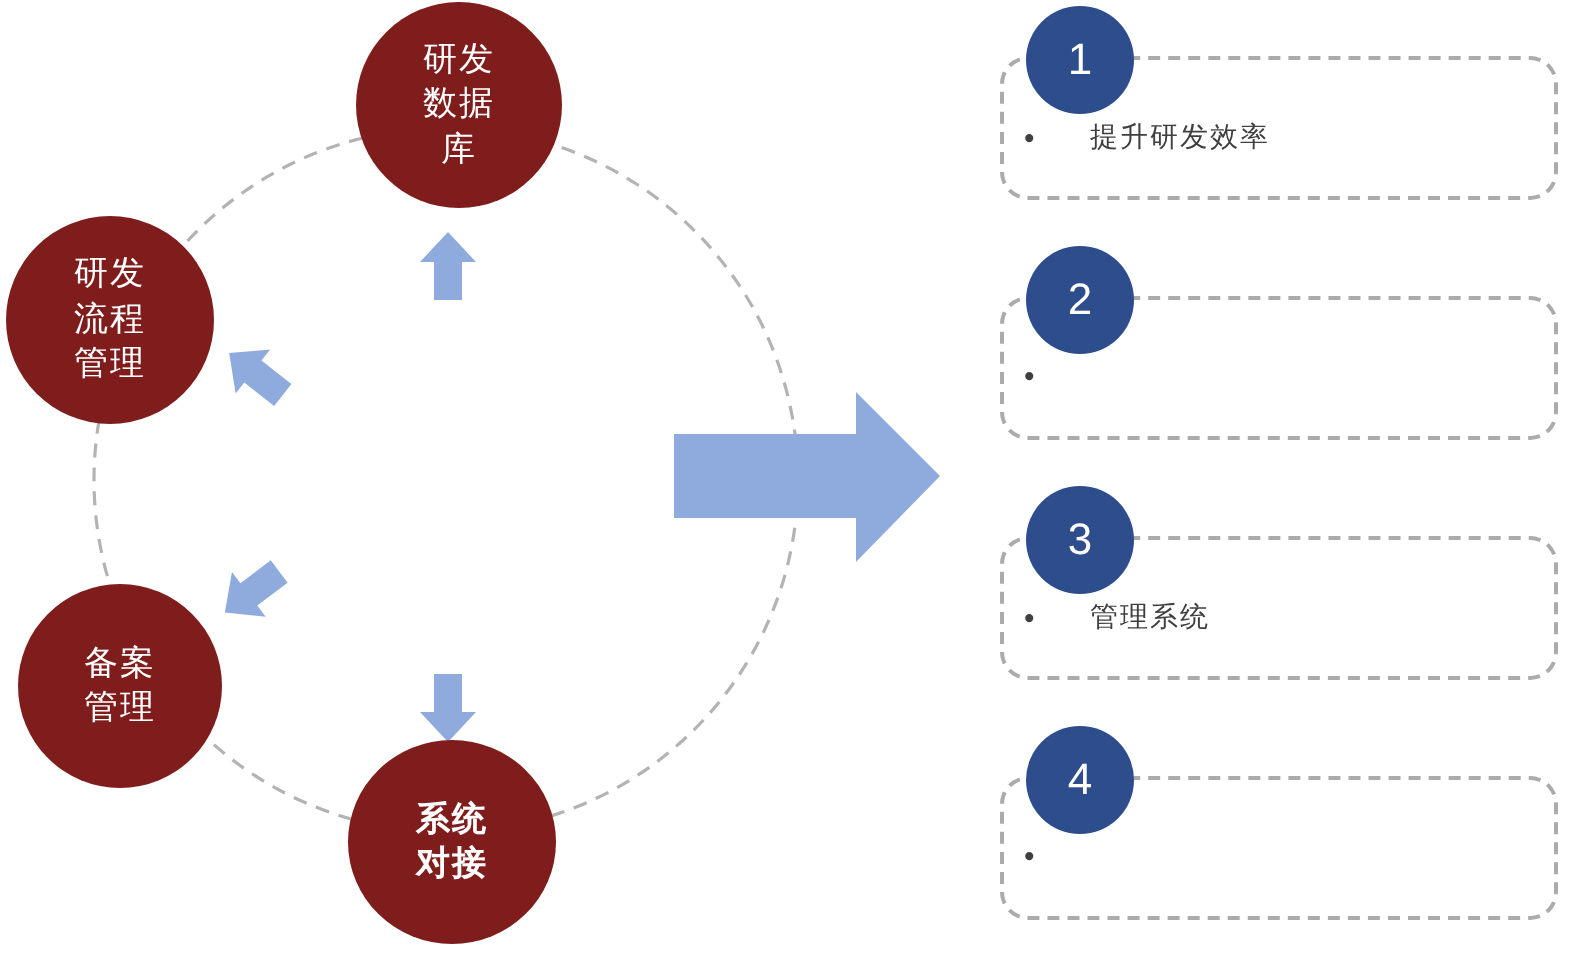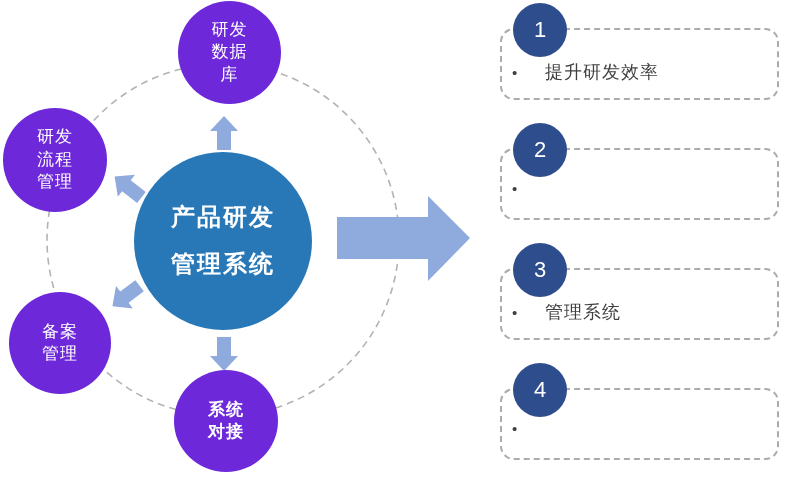--- a/index.html
+++ b/index.html
@@ -16,21 +16,21 @@
   }
   .shape-layer {
     position: absolute;
     left: 0; top: 0;
     width: 786px; height: 479px;
   }
   
   .node {
     position: absolute;
     border-radius: 50%;
-    background: #6d28d9;
+    background: #7f1d1d;
     color: #ffffff;
     display: flex;
     flex-direction: column;
     align-items: center;
     justify-content: center;
     text-align: center;
     font-size: 17px;
     line-height: 1.32;
     font-weight: 500;
     letter-spacing: 1px;
@@ -95,21 +95,21 @@
     align-items: center;
     z-index: 3;
     color: #3F3F3F;
   }
   .bullet {
     width: 33px;
     font-size: 15px;
     color: #404040;
   }
   .benefit-text {
-    font-size: 18px;
+    font-size: 14px;
     letter-spacing: 1px;
   }
 </style>
 </head>
 <body>
 
 <div class="stage">
 
   <svg class="shape-layer" viewBox="0 0 786 479" aria-hidden="true">
     <circle cx="223" cy="240" r="176" fill="none" stroke="#B3B3B3" stroke-width="1.6" stroke-dasharray="7 5"></circle>
@@ -139,24 +139,20 @@
   <div class="node node-bleft">
     <span>备案</span>
     <span>管理</span>
   </div>
 
   <div class="node node-bottom">
     <span>系统</span>
     <span>对接</span>
   </div>
 
-  <div class="node-center">
-    <span>产品研发</span>
-    <span>管理系统</span>
-  </div>
 
   <div class="benefit benefit-1">
     <div class="num-circle">1</div>
     <div class="dash-box"></div>
     <div class="benefit-row">
       <span class="bullet">•</span>
       <span class="benefit-text">提升研发效率</span>
     </div>
   </div>
 

